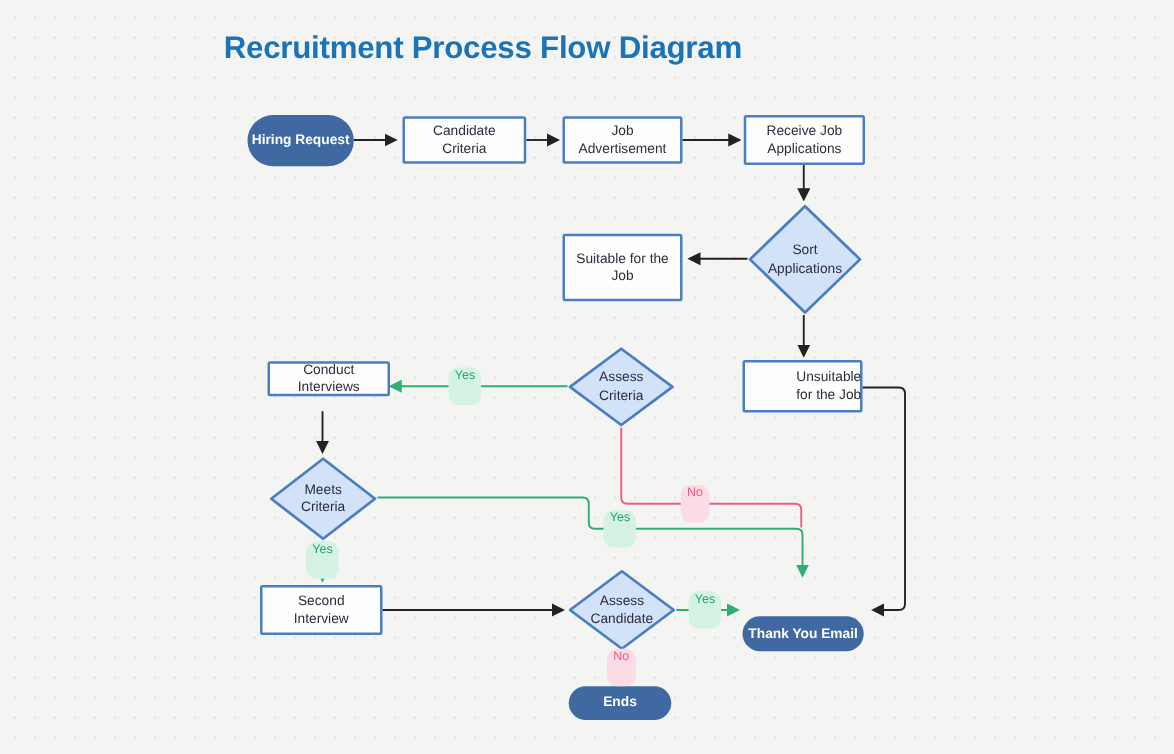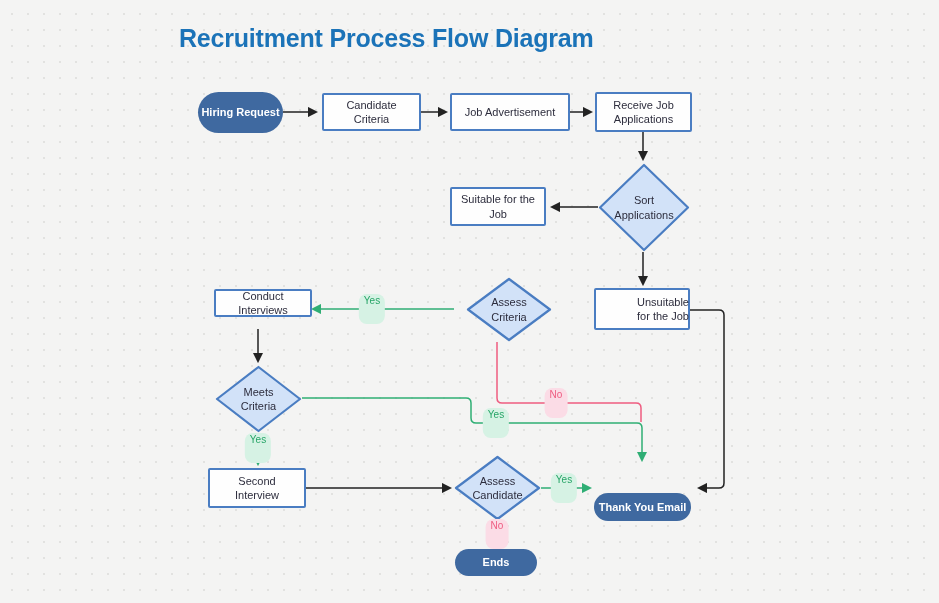--- a/index.html
+++ b/index.html
@@ -127,44 +127,44 @@
   </svg>
 
   <div class="node pill" style="left:198px; top:92px; width:85px; height:41px;">
     <span>Hiring Request</span>
   </div>
 
   <div class="node rect" style="left:322px; top:93px; width:99px; height:38px;">
     <span>Candidate Criteria</span>
   </div>
 
-  <div class="node rect" style="left:450px; top:93px; width:120px; height:38px;">
+  <div class="node rect" style="left:450px; top:93px; width:96px; height:38px;">
     <span>Job Advertisement</span>
   </div>
 
   <div class="node rect" style="left:595px; top:92px; width:97px; height:40px;">
     <span>Receive Job Applications</span>
   </div>
 
   <div class="node diamond" style="left:598px; top:163px; width:92px; height:89px;">
     <svg viewBox="0 0 92 89">
       <polygon points="46,2 90,44.5 46,87 2,44.5" fill="#d2e2f8" stroke="#4a7dc2" stroke-width="2.2" stroke-linejoin="round"></polygon>
     </svg>
     <span class="dlabel">Sort Applications</span>
   </div>
 
-  <div class="node rect" style="left:450px; top:187px; width:96px; height:39px;">
+  <div class="node rect" style="left:450px; top:187px; width:96px; height:54px;">
     <span>Suitable for the Job</span>
   </div>
 
   <div class="node rect" style="left:594px; top:288px; width:96px; height:42px;padding-left:48px;">
     <span>Unsuitable for the Job</span>
   </div>
 
-  <div class="node diamond" style="left:466px; top:277px; width:86px; height:65px;justify-content:center;">
+  <div class="node diamond" style="left:454px; top:277px; width:86px; height:65px;justify-content:center;">
     <svg viewBox="0 0 86 65">
       <polygon points="43,2 84,32.5 43,63 2,32.5" fill="#d2e2f8" stroke="#4a7dc2" stroke-width="2.2" stroke-linejoin="round"></polygon>
     </svg>
     <span class="dlabel">Assess Criteria</span>
   </div>
 
   <div class="node rect" style="left:214px; top:289px; width:98px; height:28px;">
     <span>Conduct Interviews</span>
   </div>
 

